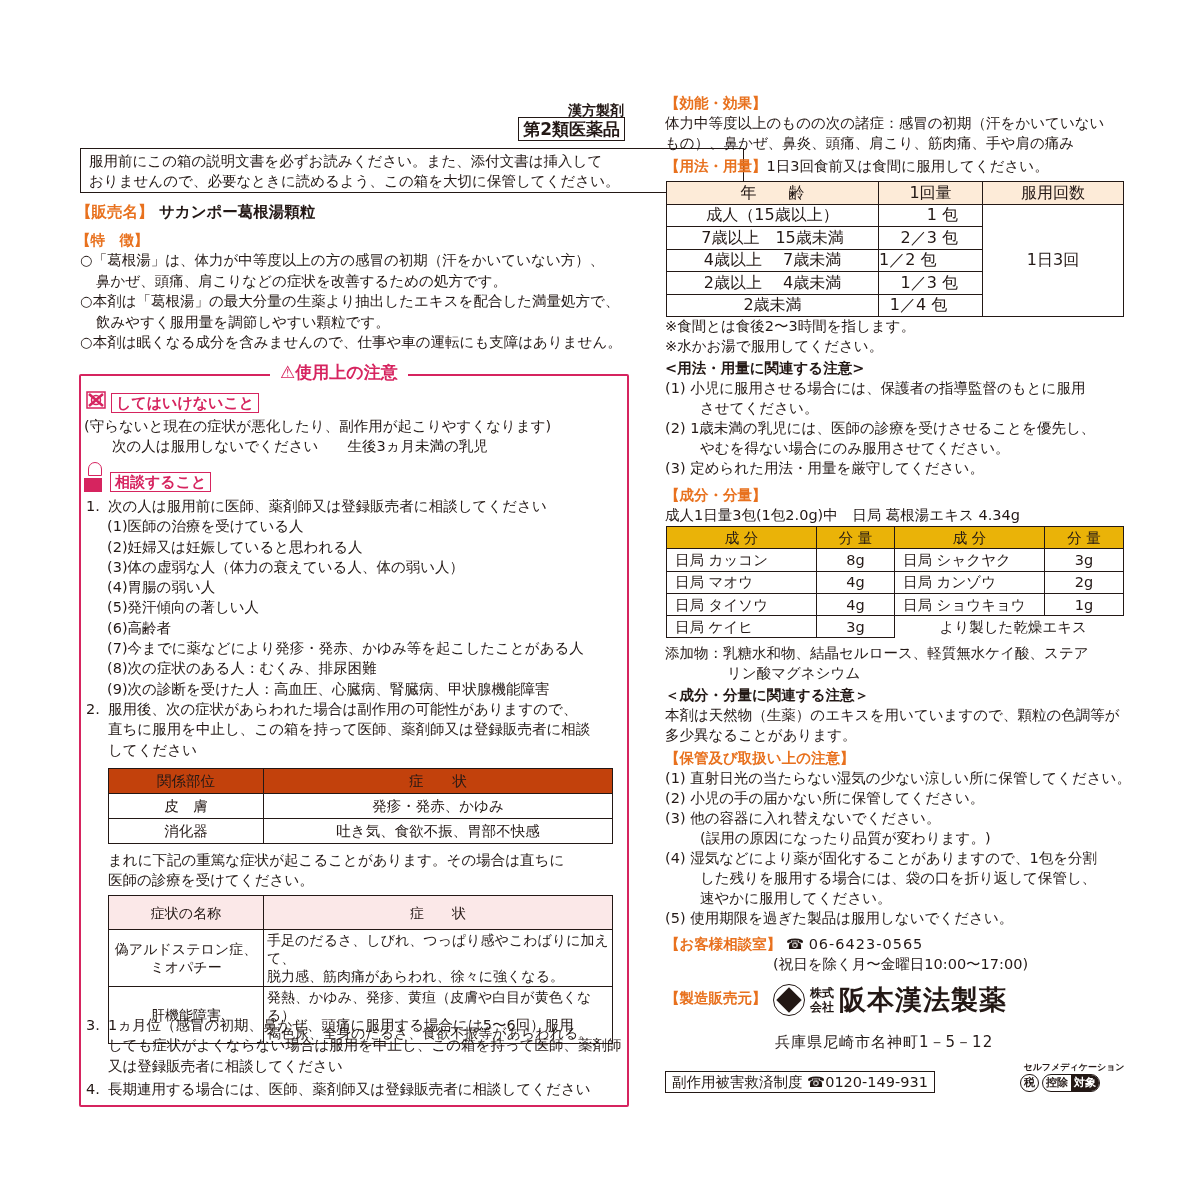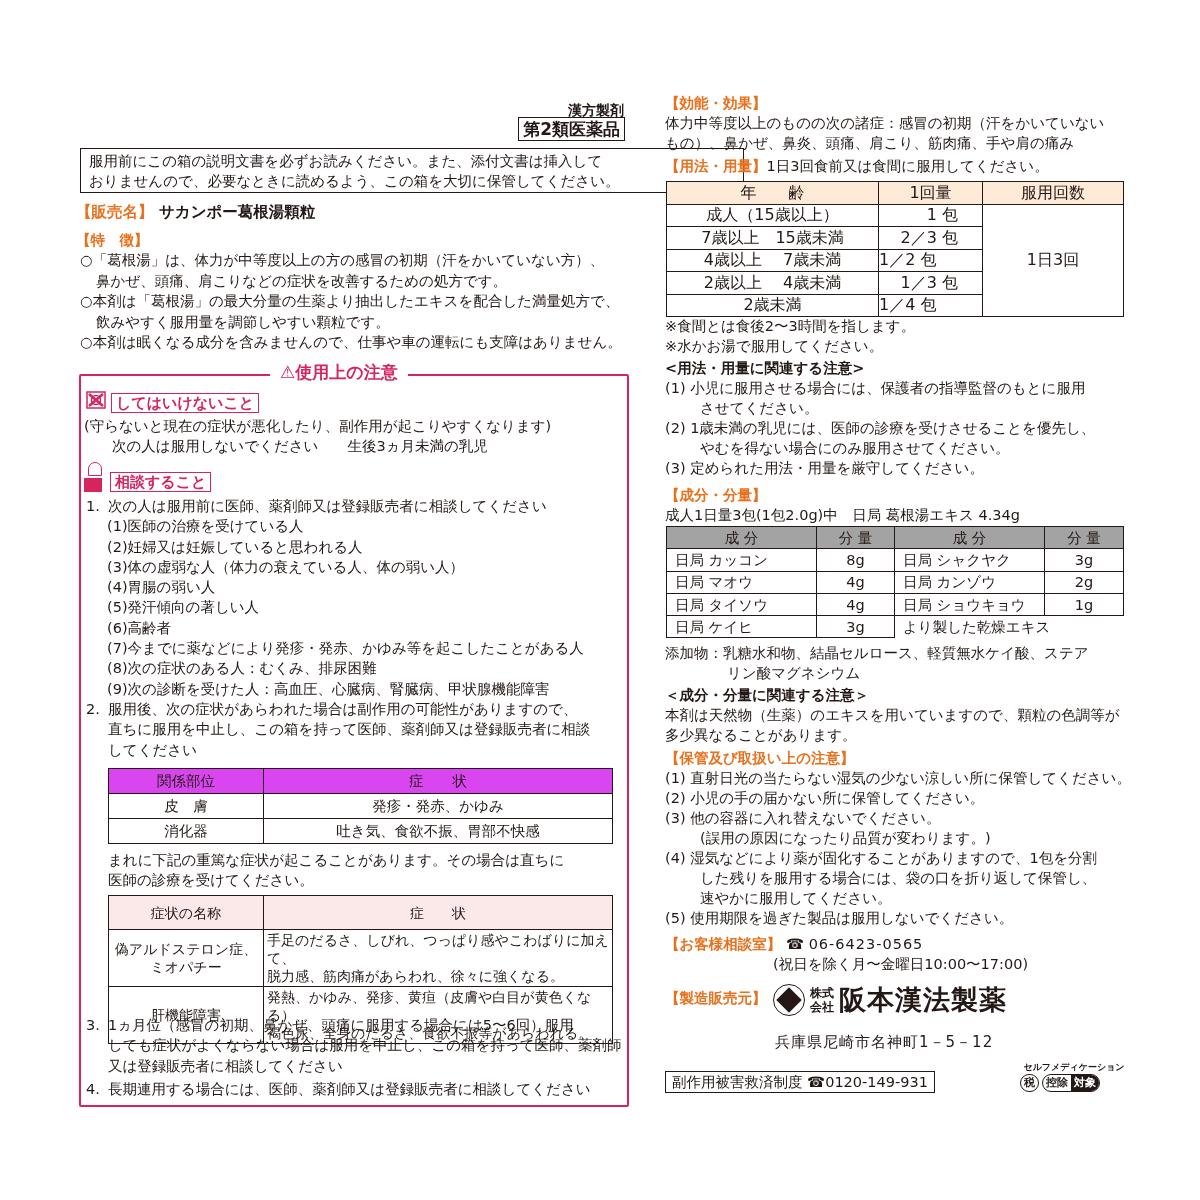--- a/index.html
+++ b/index.html
@@ -29,21 +29,21 @@
   .consult-icon .fig { position: absolute; left: 4px; top: 0; width: 14px; height: 14px; border: 1px solid #d6245f; border-radius: 50% 50% 0 0; }
 
   .list { left: 86px; top: 496px; width: 540px; font-size: 14.5px; line-height: 20.3px; }
   .list .num { display: inline-block; width: 22px; }
   .list .sub { padding-left: 21px; }
   .list .cont { padding-left: 22px; }
 
   table { border-collapse: collapse; }
   .t1 { left: 108px; top: 768px; width: 505px; font-size: 14.5px; }
   .t1 td, .t1 th { border: 1px solid #231815; text-align: center; height: 25px; font-weight: normal; }
-  .t1 th { background: #d946ef; }
+  .t1 th { background: #c2410c; }
   .t2 { left: 108px; top: 895px; width: 505px; font-size: 14px; line-height: 18px; }
   .t2 td, .t2 th { border: 1px solid #231815; font-weight: normal; padding: 1px 3px; }
   .t2 th { background: #fbe8e8; height: 34px; }
   .t2 td.c { text-align: center; }
 
   .rare { left: 108px; top: 850px; width: 510px; font-size: 14.5px; line-height: 20px; }
   .list2 { left: 86px; top: 1015px; width: 540px; font-size: 14.5px; line-height: 20.3px; }
   .list2 .cont { padding-left: 22px; }
 
   
@@ -51,24 +51,24 @@
   .effects { top: 93px; }
   .t3 { left: 666px; top: 181px; width: 458px; font-size: 16px; }
   .t3 td, .t3 th { border: 1px solid #231815; height: 22.5px; font-weight: normal; text-align: center; }
   .t3 th { background: #fdebd8; }
   .notes1 { top: 316px; }
   .dosage-caution { top: 358px; }
   .dosage-caution .cont { padding-left: 35px; }
   .ingred { top: 485px; }
   .t4 { left: 666px; top: 526px; width: 458px; font-size: 14.5px; }
   .t4 td, .t4 th { border: 1px solid #231815; height: 22.3px; font-weight: normal; }
-  .t4 th { background: #a3a3a3; text-align: center; margin-top: 20px; }
+  .t4 th { background: #eab308; text-align: center; margin-top: 20px; }
   .t4 td.n { padding-left: 8px; text-align: left; }
   .t4 td.q { text-align: center; }
-  .t4 td.none { border: none; padding-left: 8px; }
+  .t4 td.none { border: none; padding-left: 8px; text-align: center; }
   .additives { top: 643px; }
   .additives .cont { padding-left: 62px; }
   .storage { top: 748px; }
   .storage .cont { padding-left: 35px; }
   .contact { top: 934px; }
   .maker { left: 665px; top: 988px; }
   .logo { left: 773px; top: 984px; display: flex; align-items: center; gap: 5px; }
   .logo-mark { width: 32px; height: 32px; border: 1.2px solid #231815; border-radius: 50%; position: relative; }
   .logo-mark::after { content: ""; position: absolute; left: 6px; top: 6px; width: 18px; height: 18px; background: #231815; transform: rotate(45deg); }
   .logo-kk { font-size: 12px; line-height: 14px; font-family: "DejaVu Serif", serif; font-weight: bold; }
@@ -245,21 +245,21 @@
   <tr>
     <td>4歳以上　 7歳未満</td>
     <td style="text-align:left;padding-right:24px">1／2 包</td>
   </tr>
   <tr>
     <td>2歳以上　 4歳未満</td>
     <td style="text-align:right;padding-right:24px">1／3 包</td>
   </tr>
   <tr>
     <td>2歳未満</td>
-    <td style="text-align:left;padding-right:24px">1／4 包</td>
+    <td style="text-align:center;padding-right:24px">1／4 包</td>
   </tr>
 </tbody>
   </table>
 
 <div class="abs rcol notes1">
   <div>※食間とは食後2〜3時間を指します。</div>
   <div>※水かお湯で服用してください。</div>
 </div>
 
 <div class="abs rcol dosage-caution">

